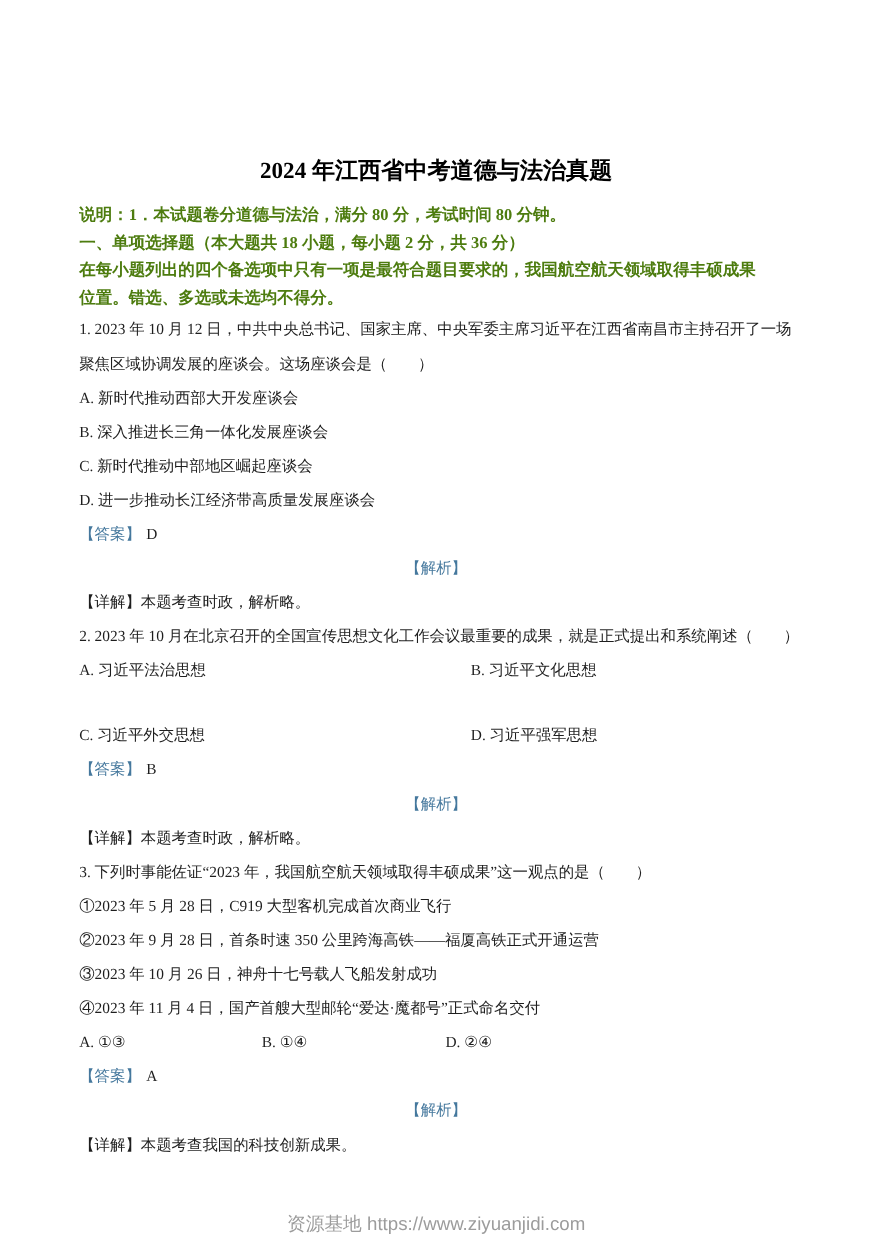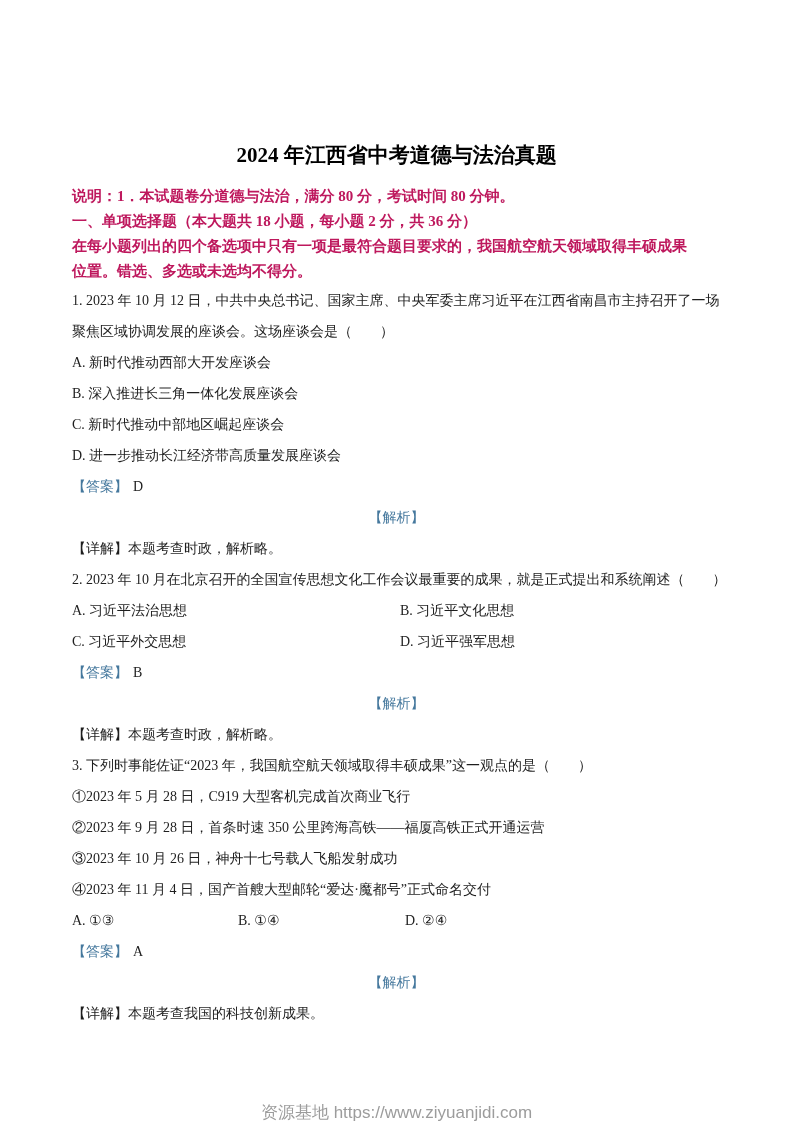--- a/index.html
+++ b/index.html
@@ -27,32 +27,32 @@
     font-weight: bold;
     text-align: center;
     color: #000000;
     white-space: nowrap;
   }
   .head-line {
     margin: 0;
     font-size: 15px;
     line-height: 25px;
     font-weight: bold;
-    color: #be185d;
+    color: #4d7c0f;
     white-space: nowrap;
   }
   .q { margin-top: 3px; }
   .line {
     margin: 0 0 3px 0;
     font-size: 14px;
     line-height: 28px;
     white-space: nowrap;
     color: var(--text_black, #1e1e1e);
   }
-  .opt-grid2 { display: grid; grid-template-columns: 328px 1fr; }
+  .opt-grid2 { display: grid; grid-template-columns: 328px 1fr; gap: 28px; }
   .opt-grid4 { display: grid; grid-template-columns: 166px 167px 162px 1fr; }
   .blue { color: var(--label_blue, #45789d); text-align: center; }
   .ans-letter { margin-left: 5px; color: var(--text_black, #1e1e1e); }
   .footer {
     position: absolute;
     left: 0;
     top: 1066px;
     width: 100%;
     text-align: center;
     font-family: "Liberation Sans", "DejaVu Sans", sans-serif;

